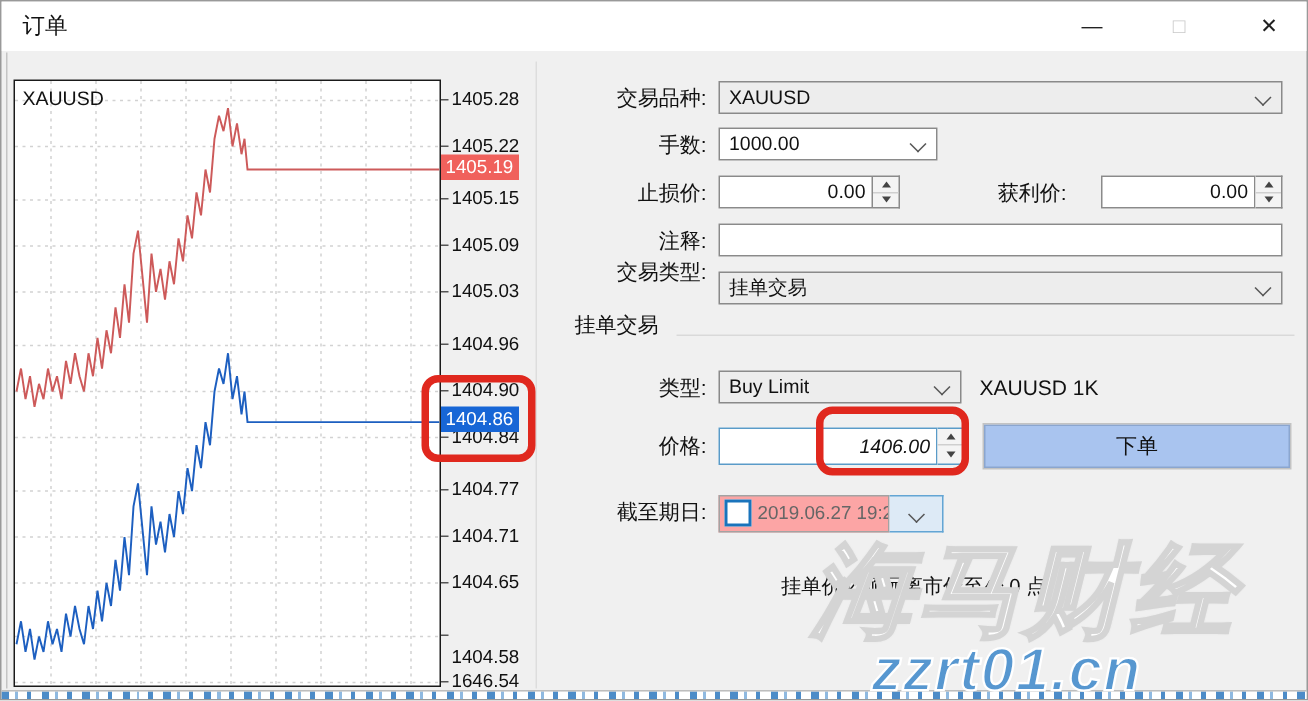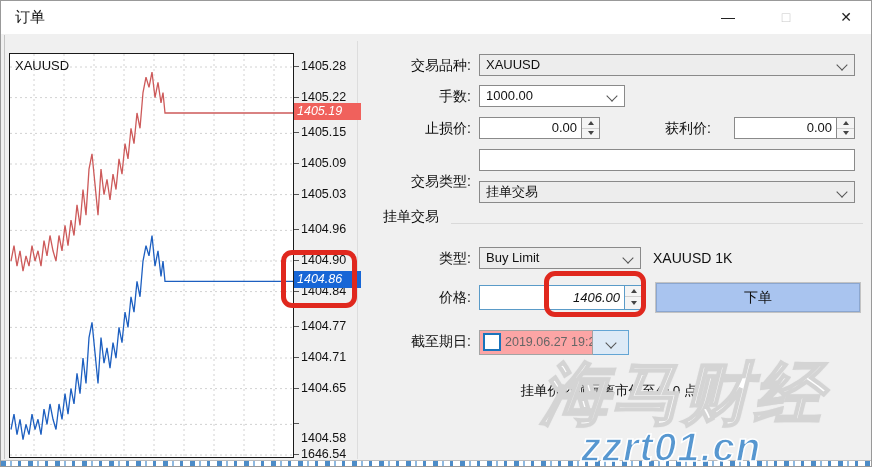--- a/index.html
+++ b/index.html
@@ -11,21 +11,21 @@
   .winbtn.max{color:#c9c9c9;}
   .splitter{position:absolute;left:3px;top:34px;width:1px;height:424px;background:#c4c4c4;}
   .vsep{position:absolute;left:356px;top:40px;width:1px;height:418px;background:#dddddd;}
 
   
   .chart-box{position:absolute;left:8px;top:52px;width:283px;height:403px;background:#ffffff;border:1px solid #1a1a1a;}
   .chart-symbol{position:absolute;left:5px;top:4px;font-size:13px;color:#111;background:transparent;}
   #axis{position:absolute;left:293px;top:52px;width:62px;height:403px;}
   .axis-label{position:absolute;left:7px;height:16px;line-height:16px;font-size:12.5px;color:#111;white-space:nowrap;}
   .axis-tickmark{position:absolute;left:0;width:5px;height:1px;background:#555;}
-  .price-badge{position:absolute;left:0px;height:17px;line-height:17px;padding:0 19px 0 3px;font-size:12.5px;color:#ffffff;white-space:nowrap;font-style:italic;}
+  .price-badge{position:absolute;left:0px;height:17px;line-height:17px;padding:0 4px 0 3px;font-size:12.5px;color:#ffffff;white-space:nowrap;}
 
   
   .annotation{position:absolute;border:5px solid #e0281e;border-radius:11px;z-index:40;}
   #annot-axis{left:280px;top:249px;width:66px;height:48px;}
   #annot-price{left:543px;top:270px;width:92px;height:36px;}
 
   
   .flabel{position:absolute;width:104px;text-align:right;font-size:14px;color:#111;white-space:nowrap;}
   .combo{position:absolute;height:22px;box-sizing:border-box;border:1px solid #8a8a8a;background:#ededed;font-size:13px;color:#111;line-height:20px;padding-left:6px;}
   .combo.white{background:#ffffff;}
@@ -151,20 +151,21 @@
     <span class="up"><i class="tri-up"></i></span>
     <span class="dn"><i class="tri-dn"></i></span>
   </div>
   <div class="flabel" style="left:616px;top:119px;width:94px;">获利价:</div>
   <div class="input num" style="left:733px;top:116px;width:103px;">0.00</div>
   <div class="spinwrap" style="left:836px;top:116px;">
     <span class="up"><i class="tri-up"></i></span>
     <span class="dn"><i class="tri-dn"></i></span>
   </div>
 
+  <div class="flabel" style="left:366px;top:151px;">注释:</div>
   <div class="input" style="left:478px;top:148px;width:376px;"></div>
 
   <div class="flabel" style="left:366px;top:172px;">交易类型:</div>
   <div class="combo" style="left:478px;top:180px;width:376px;">
     <span>挂单交易</span>
     <span class="chev"></span>
   </div>
 
   <div class="grouplabel">挂单交易</div>
   <div class="groupline"></div>

